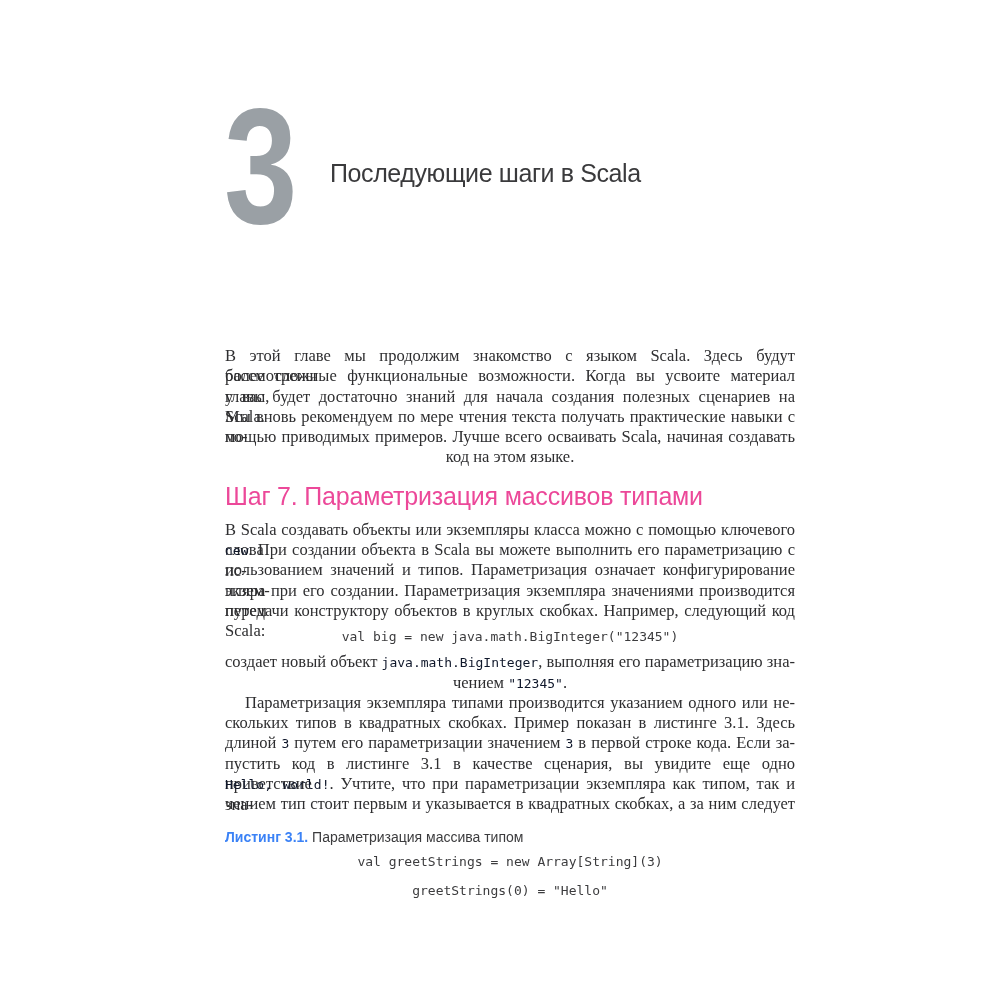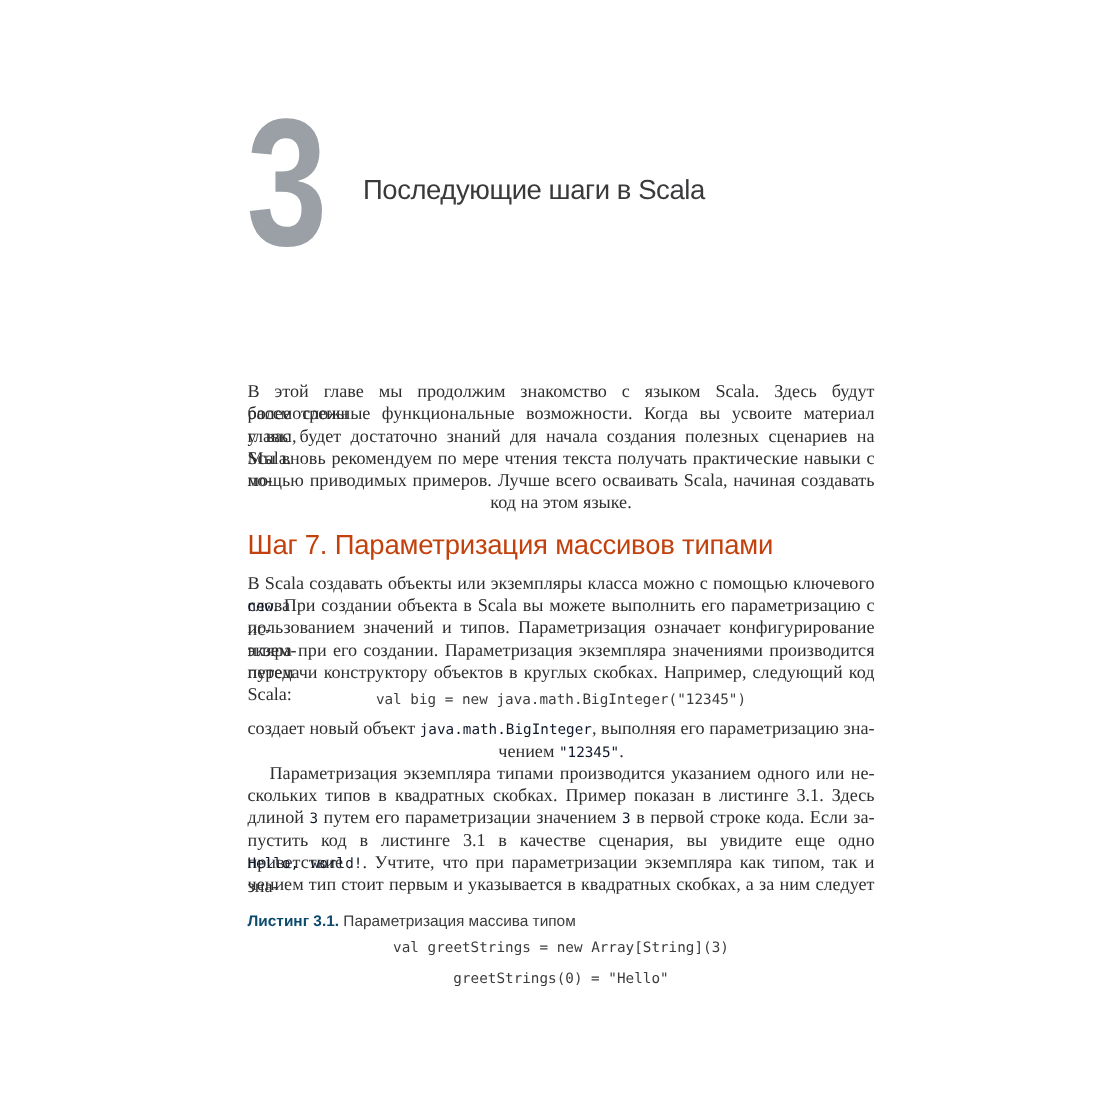--- a/index.html
+++ b/index.html
@@ -69,21 +69,21 @@
   }
   .section-heading {
     margin: 0;
     padding-top: 14px;
     padding-bottom: 9px;
     font-family: "Liberation Sans", "DejaVu Sans", sans-serif;
     font-weight: 400;
     font-size: 25px;
     line-height: 29px;
     letter-spacing: -0.2px;
-    color: #c2410c;
+    color: #ec4899;
   }
   .codeblock {
     margin-top: 6px;
     margin-bottom: 5px;
     font-family: "DejaVu Sans Mono", "Liberation Mono", monospace;
     font-size: 13px;
     color: #3c3c3e;
     text-align: center;
   }
   .codeline {
@@ -92,21 +92,21 @@
     white-space: pre;
   }
   .codeline.blank { height: 9px; }
   .listing-caption {
     margin-top: 13px;
     font-family: "Liberation Sans", "DejaVu Sans", sans-serif;
     font-size: 14px;
     line-height: 18px;
     color: #3b3b3d;
   }
-  .listing-caption .cap-label { font-weight: 700; color: #0c4a6e; }
+  .listing-caption .cap-label { font-weight: 700; color: #3b82f6; }
 </style>
 </head>
 <body>
 
 <div class="page">
 
   <div class="chapter-number">3</div>
 
   <div class="chapter-title">Последующие шаги в Scala</div>
 

